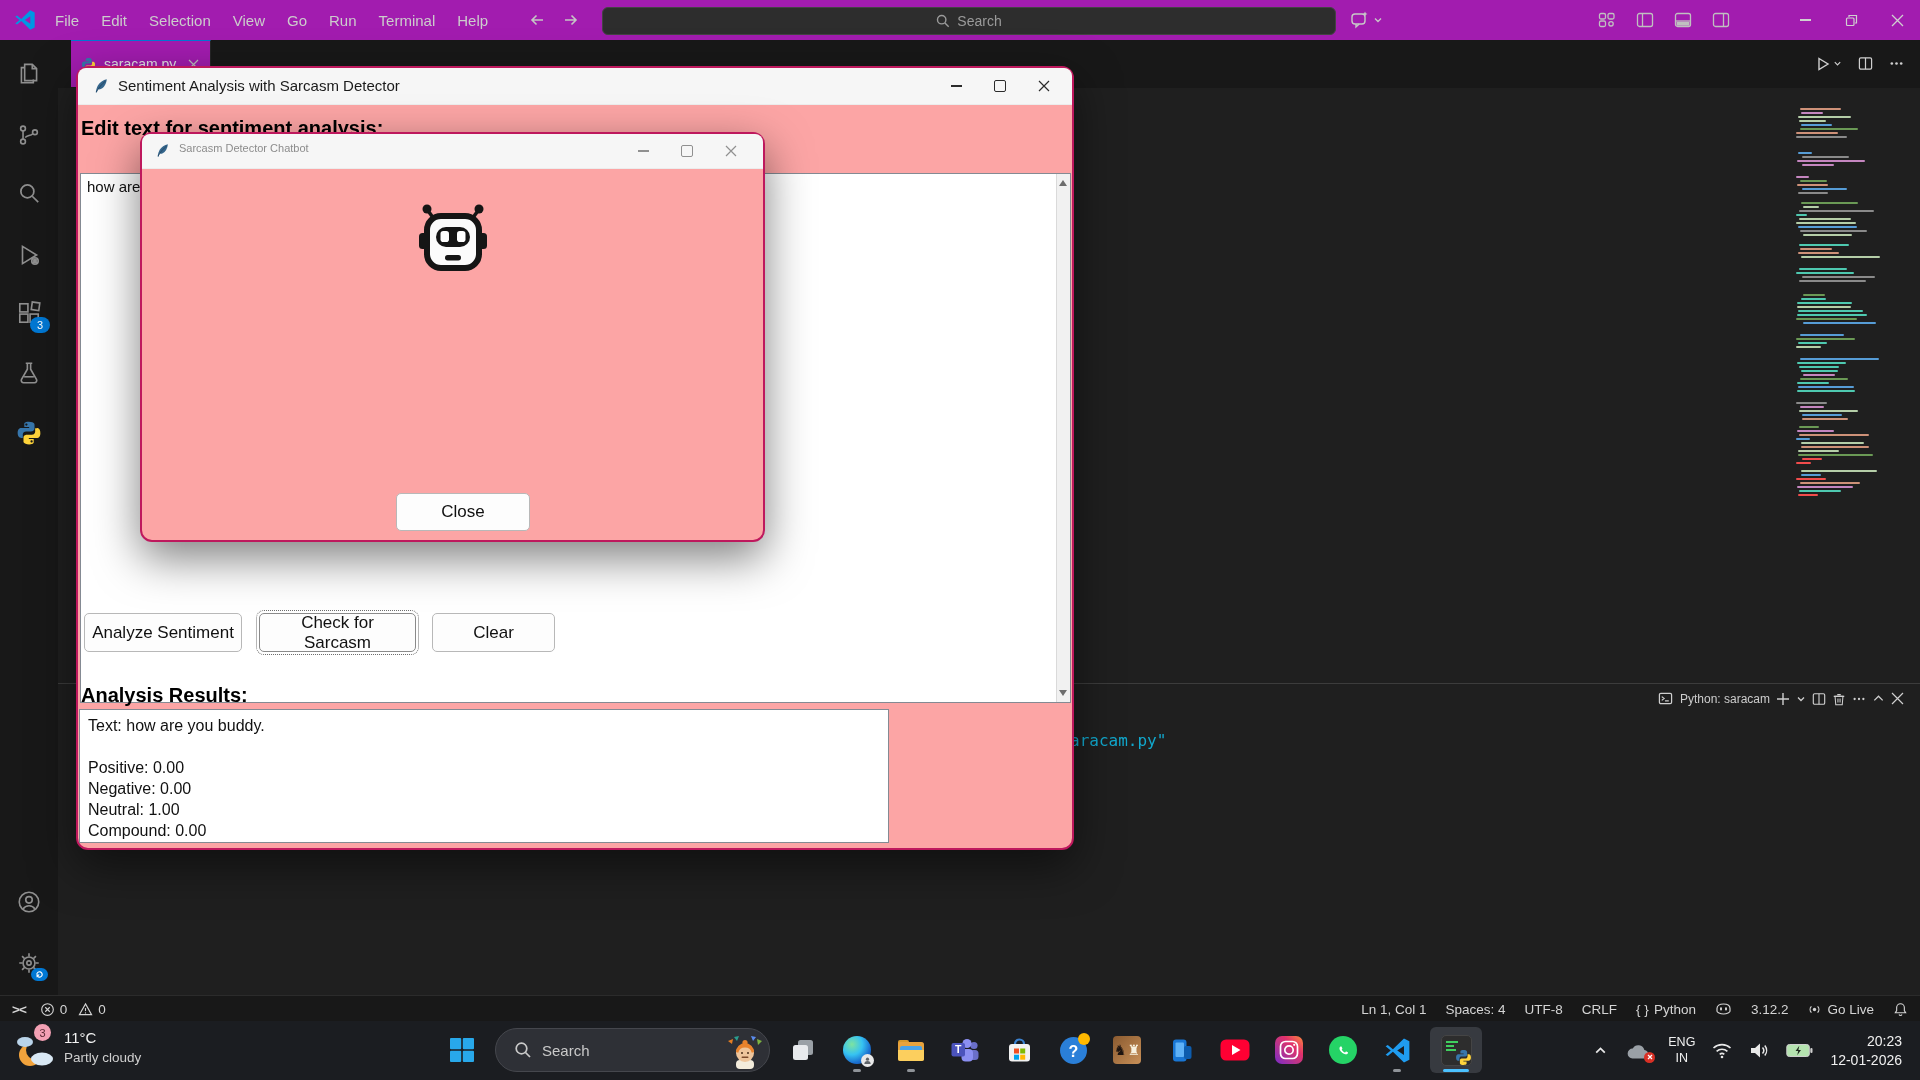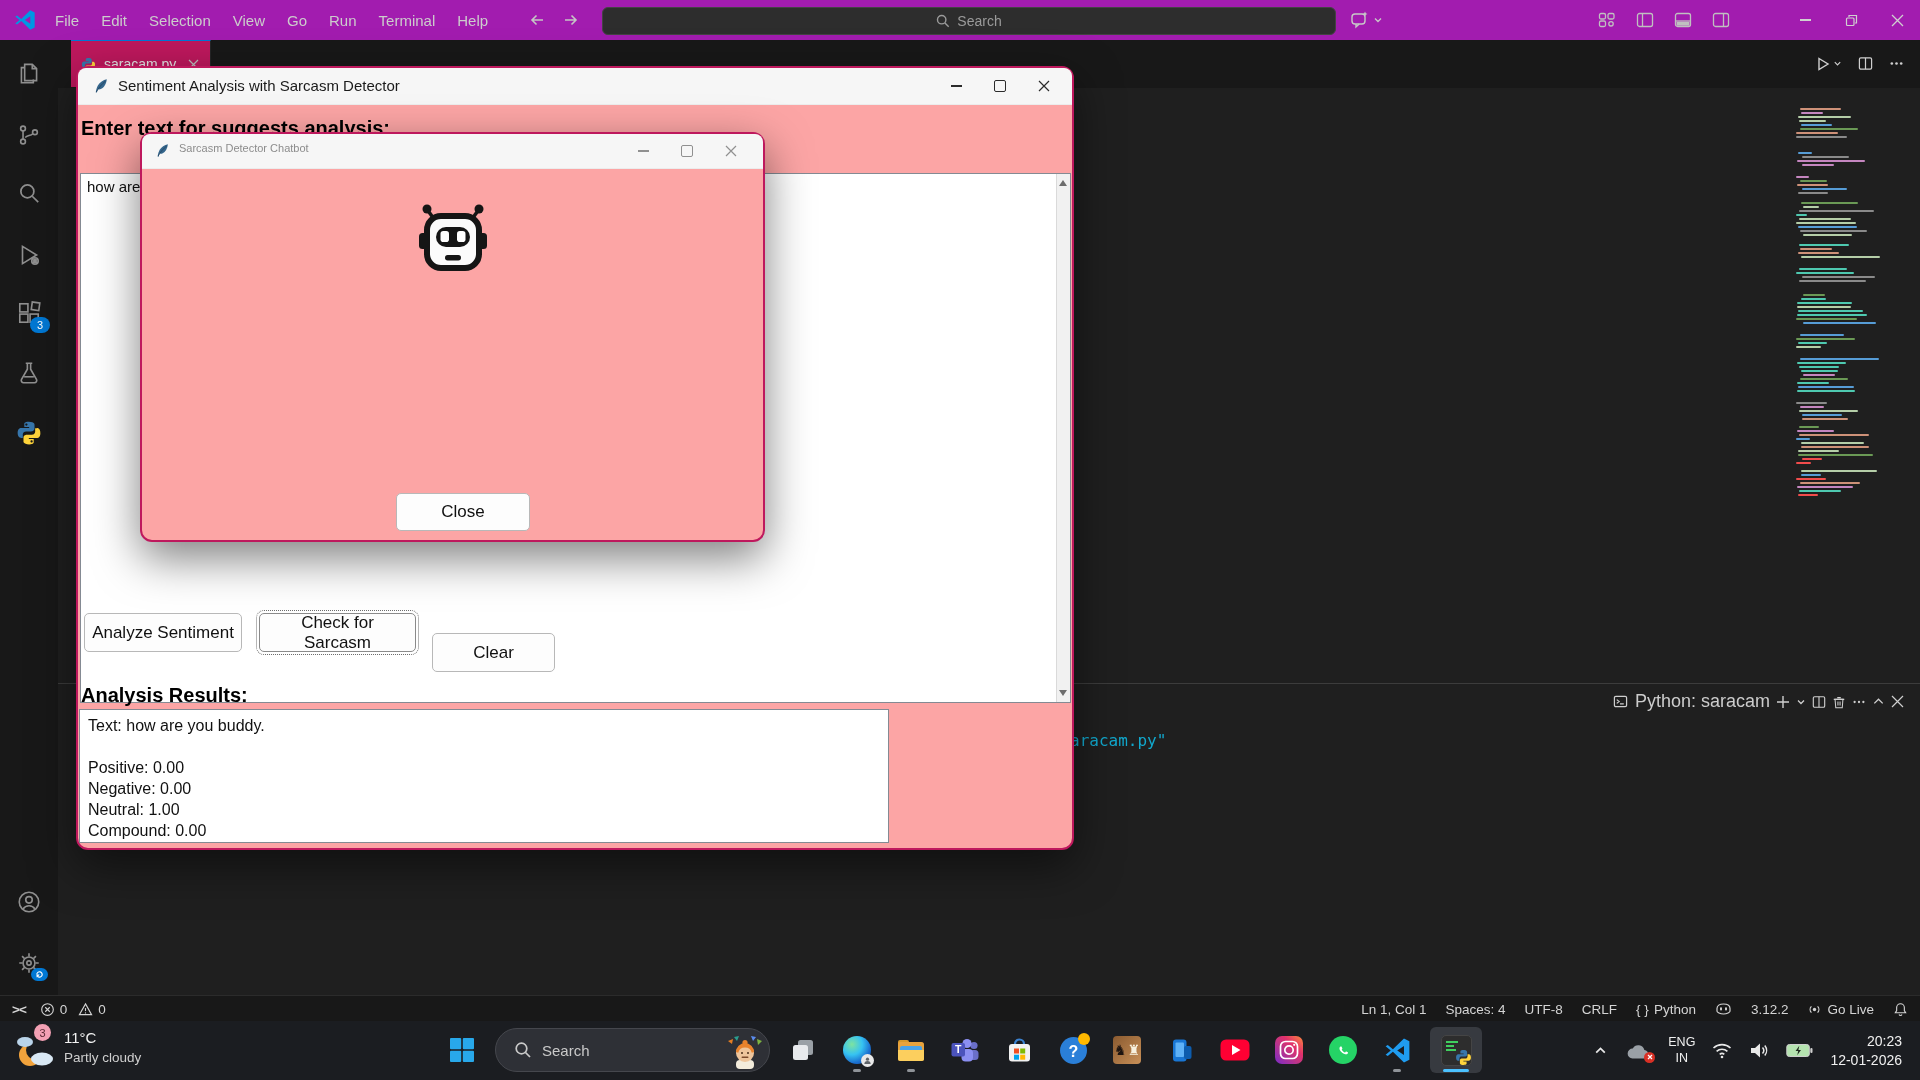--- a/index.html
+++ b/index.html
@@ -17,26 +17,26 @@
   .wc-btn{width:46px;height:40px;display:flex;align-items:center;justify-content:center;}
 
   
   .activitybar{position:absolute;left:0;top:40px;width:58px;height:955px;background:#181818;border-right:1px solid #252526;}
   .ab-icon{position:absolute;left:13px;width:32px;height:32px;display:flex;align-items:center;justify-content:center;}
   .badge{position:absolute;right:-5px;bottom:-4px;min-width:16px;height:16px;border-radius:8px;background:#0078d4;color:#fff;
     font-size:11px;display:flex;align-items:center;justify-content:center;padding:0 2px;}
 
   
   .tabstrip{position:absolute;left:58px;top:40px;width:1862px;height:48px;background:#181818;border-bottom:1px solid #252526;}
-  .tab{position:absolute;left:13px;top:0;width:140px;height:47px;background:#be185d;border-top:1.5px solid #0078d4;border-right:1px solid #252526;
+  .tab{position:absolute;left:13px;top:0;width:140px;height:47px;background:#a21caf;border-top:1.5px solid #0078d4;border-right:1px solid #252526;
     display:flex;align-items:center;gap:8px;padding:0 10px;box-sizing:border-box;color:#e6e6e6;font-size:14px;}
   .editor{position:absolute;left:58px;top:88px;width:1862px;height:595px;background:#1f1f1f;}
   .minimap{position:absolute;right:30px;top:20px;width:96px;height:392px;}
   .panel{position:absolute;left:58px;top:683px;width:1862px;height:312px;background:#1f1f1f;border-top:1px solid #3c3c3c;}
-  .panel-head{position:absolute;right:16px;top:7px;display:flex;align-items:center;gap:6px;color:#cccccc;font-size:18px;}
+  .panel-head{position:absolute;right:16px;top:7px;display:flex;align-items:center;gap:6px;color:#cccccc;font-size:12px;}
   .term-out{position:absolute;left:1012px;top:47px;font-family:"DejaVu Sans Mono",monospace;font-size:16px;color:#11a8cd;}
 
   
   .statusbar{position:absolute;left:0;top:995px;width:1920px;height:26px;background:#181818;border-top:1px solid #2b2b2b;
     color:#d4d4d4;font-size:13.5px;}
   .sb-item{display:flex;align-items:center;gap:5px;cursor:default;}
 
   
   .taskbar{position:absolute;left:0;top:1021px;width:1920px;height:59px;background:#1b1d21;}
   .tb-item{width:42px;height:46px;display:flex;align-items:center;justify-content:center;position:relative;border-radius:6px;}
@@ -481,33 +481,33 @@
             <div style="width:10px;height:10px;border:1.2px solid #2b2b2b;border-radius:2px;"></div>
           </div>
         <div class="tk-ctl">
             <svg width="12" height="12" viewBox="0 0 12 12" stroke="#2b2b2b" stroke-width="1.2">
               <path d="M1 1l10 10M11 1 1 11"></path>
             </svg>
           </div>
       </div>
     </div>
 
-    <div class="abs" style="left:3px;top:49px;font-size:20px;font-weight:bold;color:#000;">Enter text for suggests analysis:</div>
+    <div class="abs" style="left:3px;top:49px;font-size:20px;font-weight:bold;color:#000;">Edit text for sentiment analysis:</div>
 
     <div class="sunken abs" style="left:2px;top:105px;width:991px;height:530px;">
       <div class="abs" style="left:6px;top:4px;font-size:15px;color:#111;">how are</div>
       <div class="abs" style="right:0;top:0;bottom:0;width:13px;background:#f1f1f1;border-left:1px solid #dadada;">
         <div class="tri-up abs" style="left:2px;top:6px;"></div>
         <div class="tri-down abs" style="left:2px;bottom:6px;"></div>
       </div>
     </div>
 
     <button class="tkbtn" style="left:6px;top:545px;width:158px;height:39px;">Analyze Sentiment</button>
     <button class="tkbtn focus-ring" style="left:181px;top:545px;width:157px;height:39px;">Check for Sarcasm</button>
-    <button class="tkbtn" style="left:354px;top:545px;width:123px;height:39px;margin-top:20px;">Clear</button>
+    <button class="tkbtn" style="left:354px;top:545px;width:123px;height:39px;">Clear</button>
 
     <div class="abs" style="left:3px;top:616px;font-size:20px;font-weight:bold;color:#000;">Analysis Results:</div>
 
     <div class="sunken abs" style="left:1px;top:641px;width:810px;height:134px;padding:5px 8px;">
       <div class="res-line">Text: how are you buddy.</div>
       <div class="res-line"></div>
       <div class="res-line">Positive: 0.00</div>
       <div class="res-line">Negative: 0.00</div>
       <div class="res-line">Neutral: 1.00</div>
       <div class="res-line">Compound: 0.00</div>

